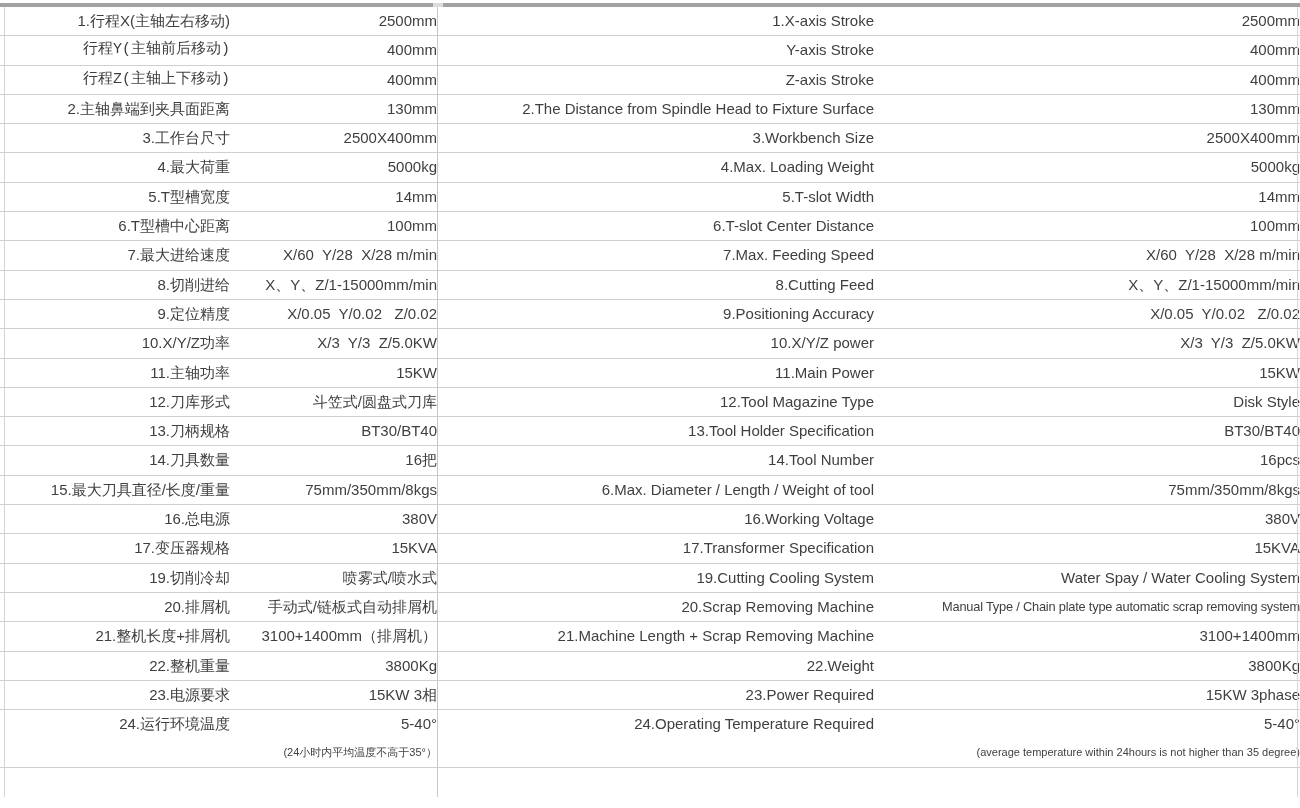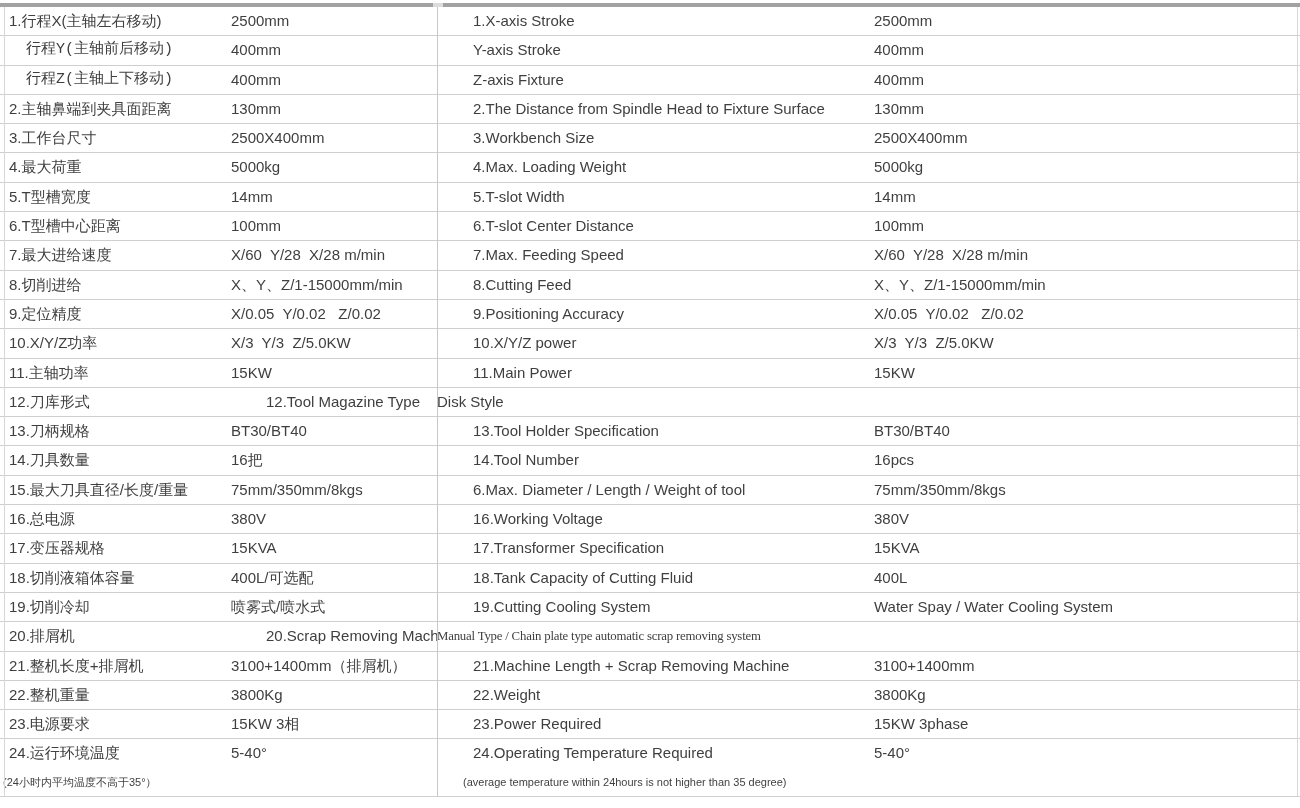--- a/index.html
+++ b/index.html
@@ -17,39 +17,39 @@
     font-family:"Liberation Sans","DejaVu Sans",sans-serif;
     color:var(--txt);
     overflow:hidden;
   }
   .topbar{position:absolute;top:3px;left:0;width:1300px;height:4px;background:var(--bar);}
   .topbar-gap{position:absolute;top:3px;left:433px;width:10px;height:4px;background:var(--bargap);}
   .vline{position:absolute;top:7px;height:790px;width:1px;background:var(--edge);}
   .vline.center{left:437px;background:#c8c8c8;}
   .vline.left{left:4px;}
   .vline.right{left:1297px;}
-  .spec-table{position:absolute;top:7px;left:0;width:1300px;}
+  .spec-table{position:absolute;top:7px;left:0;width:1300px;text-align:right;}
   .row{
     display:grid;
     grid-template-columns:230px 207px 437px auto;
     height:29.3px;
     line-height:28.3px;
     border-bottom:1px solid var(--line);
     box-sizing:border-box;
     font-size:15px;
   }
   .row.no-border{border-bottom:none;}
   .cell{white-space:pre;overflow:hidden;}
   .cn-label{padding-left:9px;}
   .cn-value{padding-left:1px;}
   .en-label{padding-left:36px;}
   .en-value{padding-left:0;}
   .row.sub .cn-label{padding-left:26px;font-family:Liberation Mono, monospace;}
   .row.sub .en-label{}
-  .en-value.condensed{font-size:12.8px;letter-spacing:-0.2px;font-family:Liberation Serif, serif;}
+  .en-value.condensed{font-size:12.8px;letter-spacing:-0.2px;}
   .foot-row{
     display:grid;
     grid-template-columns:437px auto;
     height:28.5px;
     line-height:26px;
     border-bottom:1px solid var(--line);
     box-sizing:border-box;
     font-size:11px;
   }
   .foot-cn{padding-left:3px;white-space:pre;}
@@ -72,21 +72,21 @@
       </div>
       <div class="row sub">
         <div class="cell cn-label">行程Y(主轴前后移动)</div>
         <div class="cell cn-value">400mm</div>
         <div class="cell en-label">Y-axis Stroke</div>
         <div class="cell en-value">400mm</div>
       </div>
       <div class="row sub">
         <div class="cell cn-label">行程Z(主轴上下移动)</div>
         <div class="cell cn-value">400mm</div>
-        <div class="cell en-label">Z-axis Fixture</div>
+        <div class="cell en-label">Z-axis Stroke</div>
         <div class="cell en-value">400mm</div>
       </div>
       <div class="row">
         <div class="cell cn-label">2.主轴鼻端到夹具面距离</div>
         <div class="cell cn-value">130mm</div>
         <div class="cell en-label">2.The Distance from Spindle Head to Fixture Surface</div>
         <div class="cell en-value">130mm</div>
       </div>
       <div class="row">
         <div class="cell cn-label">3.工作台尺寸</div>
@@ -137,20 +137,21 @@
         <div class="cell en-value">X/3  Y/3  Z/5.0KW</div>
       </div>
       <div class="row">
         <div class="cell cn-label">11.主轴功率</div>
         <div class="cell cn-value">15KW</div>
         <div class="cell en-label">11.Main Power</div>
         <div class="cell en-value">15KW</div>
       </div>
       <div class="row">
         <div class="cell cn-label">12.刀库形式</div>
+        <div class="cell cn-value">斗笠式/圆盘式刀库</div>
         <div class="cell en-label">12.Tool Magazine Type</div>
         <div class="cell en-value">Disk Style</div>
       </div>
       <div class="row">
         <div class="cell cn-label">13.刀柄规格</div>
         <div class="cell cn-value">BT30/BT40</div>
         <div class="cell en-label">13.Tool Holder Specification</div>
         <div class="cell en-value">BT30/BT40</div>
       </div>
       <div class="row">
@@ -171,33 +172,28 @@
         <div class="cell en-label">16.Working Voltage</div>
         <div class="cell en-value">380V</div>
       </div>
       <div class="row">
         <div class="cell cn-label">17.变压器规格</div>
         <div class="cell cn-value">15KVA</div>
         <div class="cell en-label">17.Transformer Specification</div>
         <div class="cell en-value">15KVA</div>
       </div>
       <div class="row">
-        <div class="cell cn-label">18.切削液箱体容量</div>
-        <div class="cell cn-value">400L/可选配</div>
-        <div class="cell en-label">18.Tank Capacity of Cutting Fluid</div>
-        <div class="cell en-value">400L</div>
-      </div>
-      <div class="row">
         <div class="cell cn-label">19.切削冷却</div>
         <div class="cell cn-value">喷雾式/喷水式</div>
         <div class="cell en-label">19.Cutting Cooling System</div>
         <div class="cell en-value">Water Spay / Water Cooling System</div>
       </div>
       <div class="row">
         <div class="cell cn-label">20.排屑机</div>
+        <div class="cell cn-value">手动式/链板式自动排屑机</div>
         <div class="cell en-label">20.Scrap Removing Machine</div>
         <div class="cell en-value condensed">Manual Type / Chain plate type automatic scrap removing system</div>
       </div>
       <div class="row">
         <div class="cell cn-label">21.整机长度+排屑机</div>
         <div class="cell cn-value">3100+1400mm（排屑机）</div>
         <div class="cell en-label">21.Machine Length + Scrap Removing Machine</div>
         <div class="cell en-value">3100+1400mm</div>
       </div>
       <div class="row">

